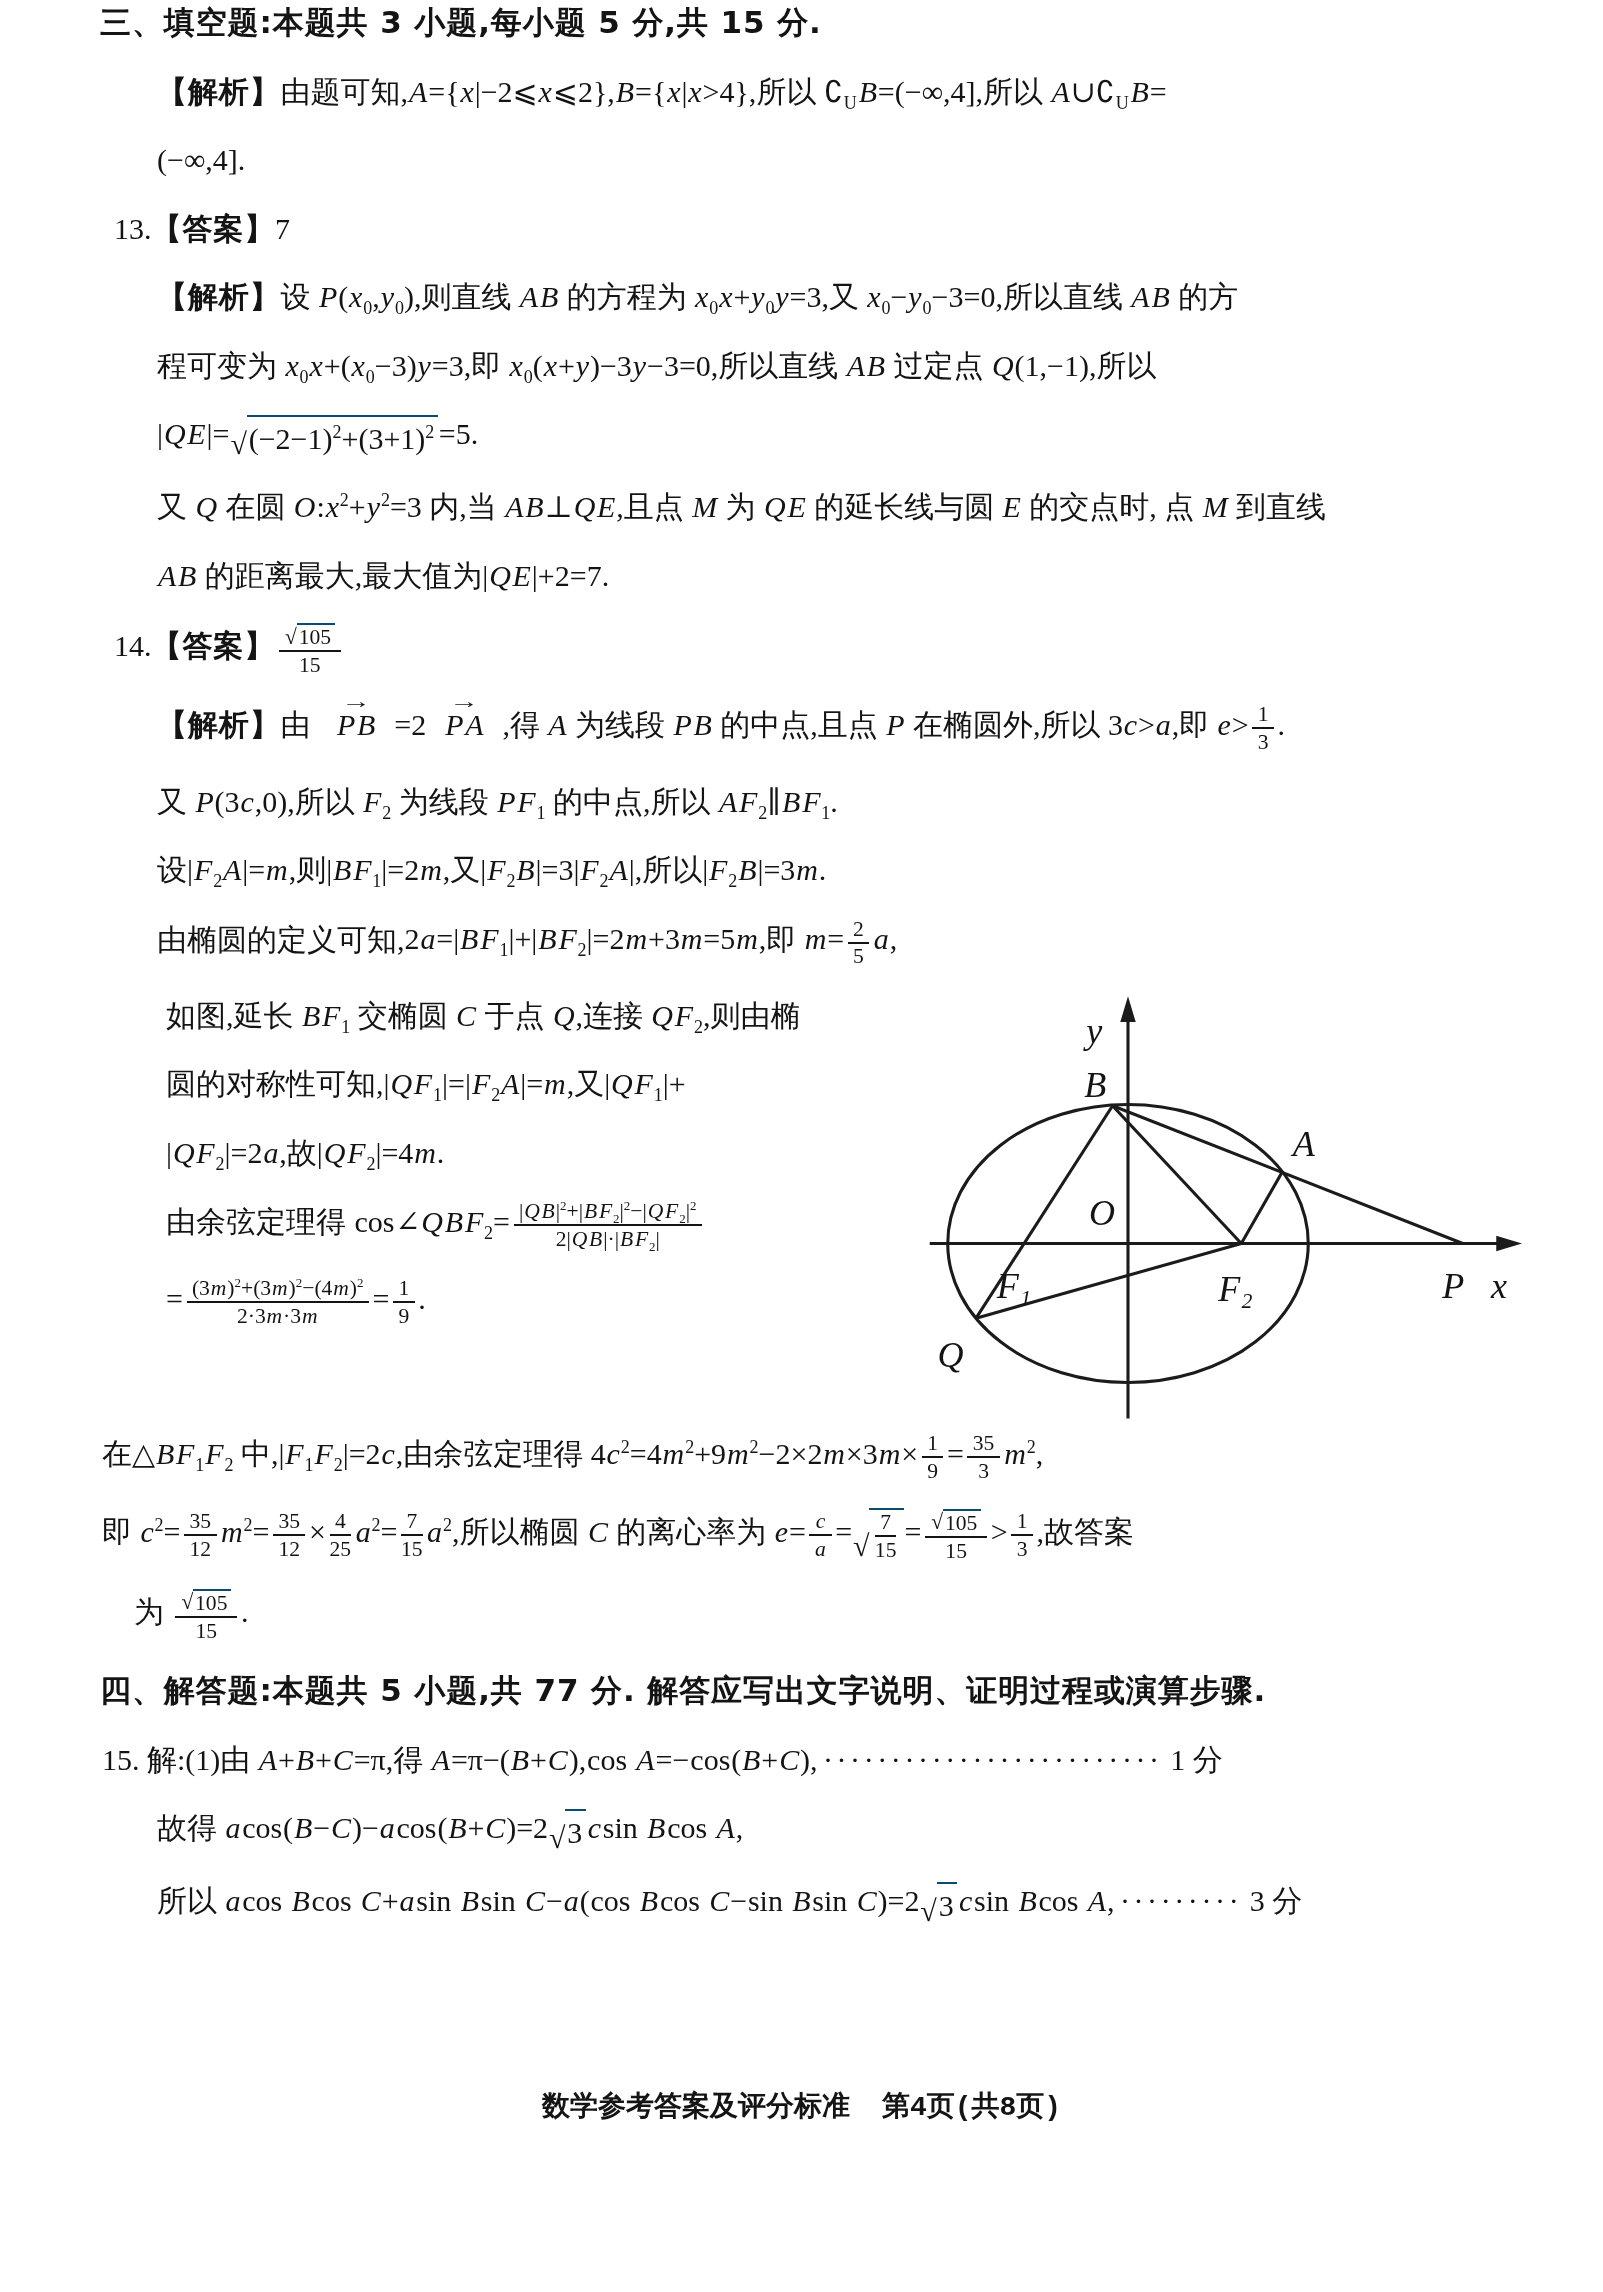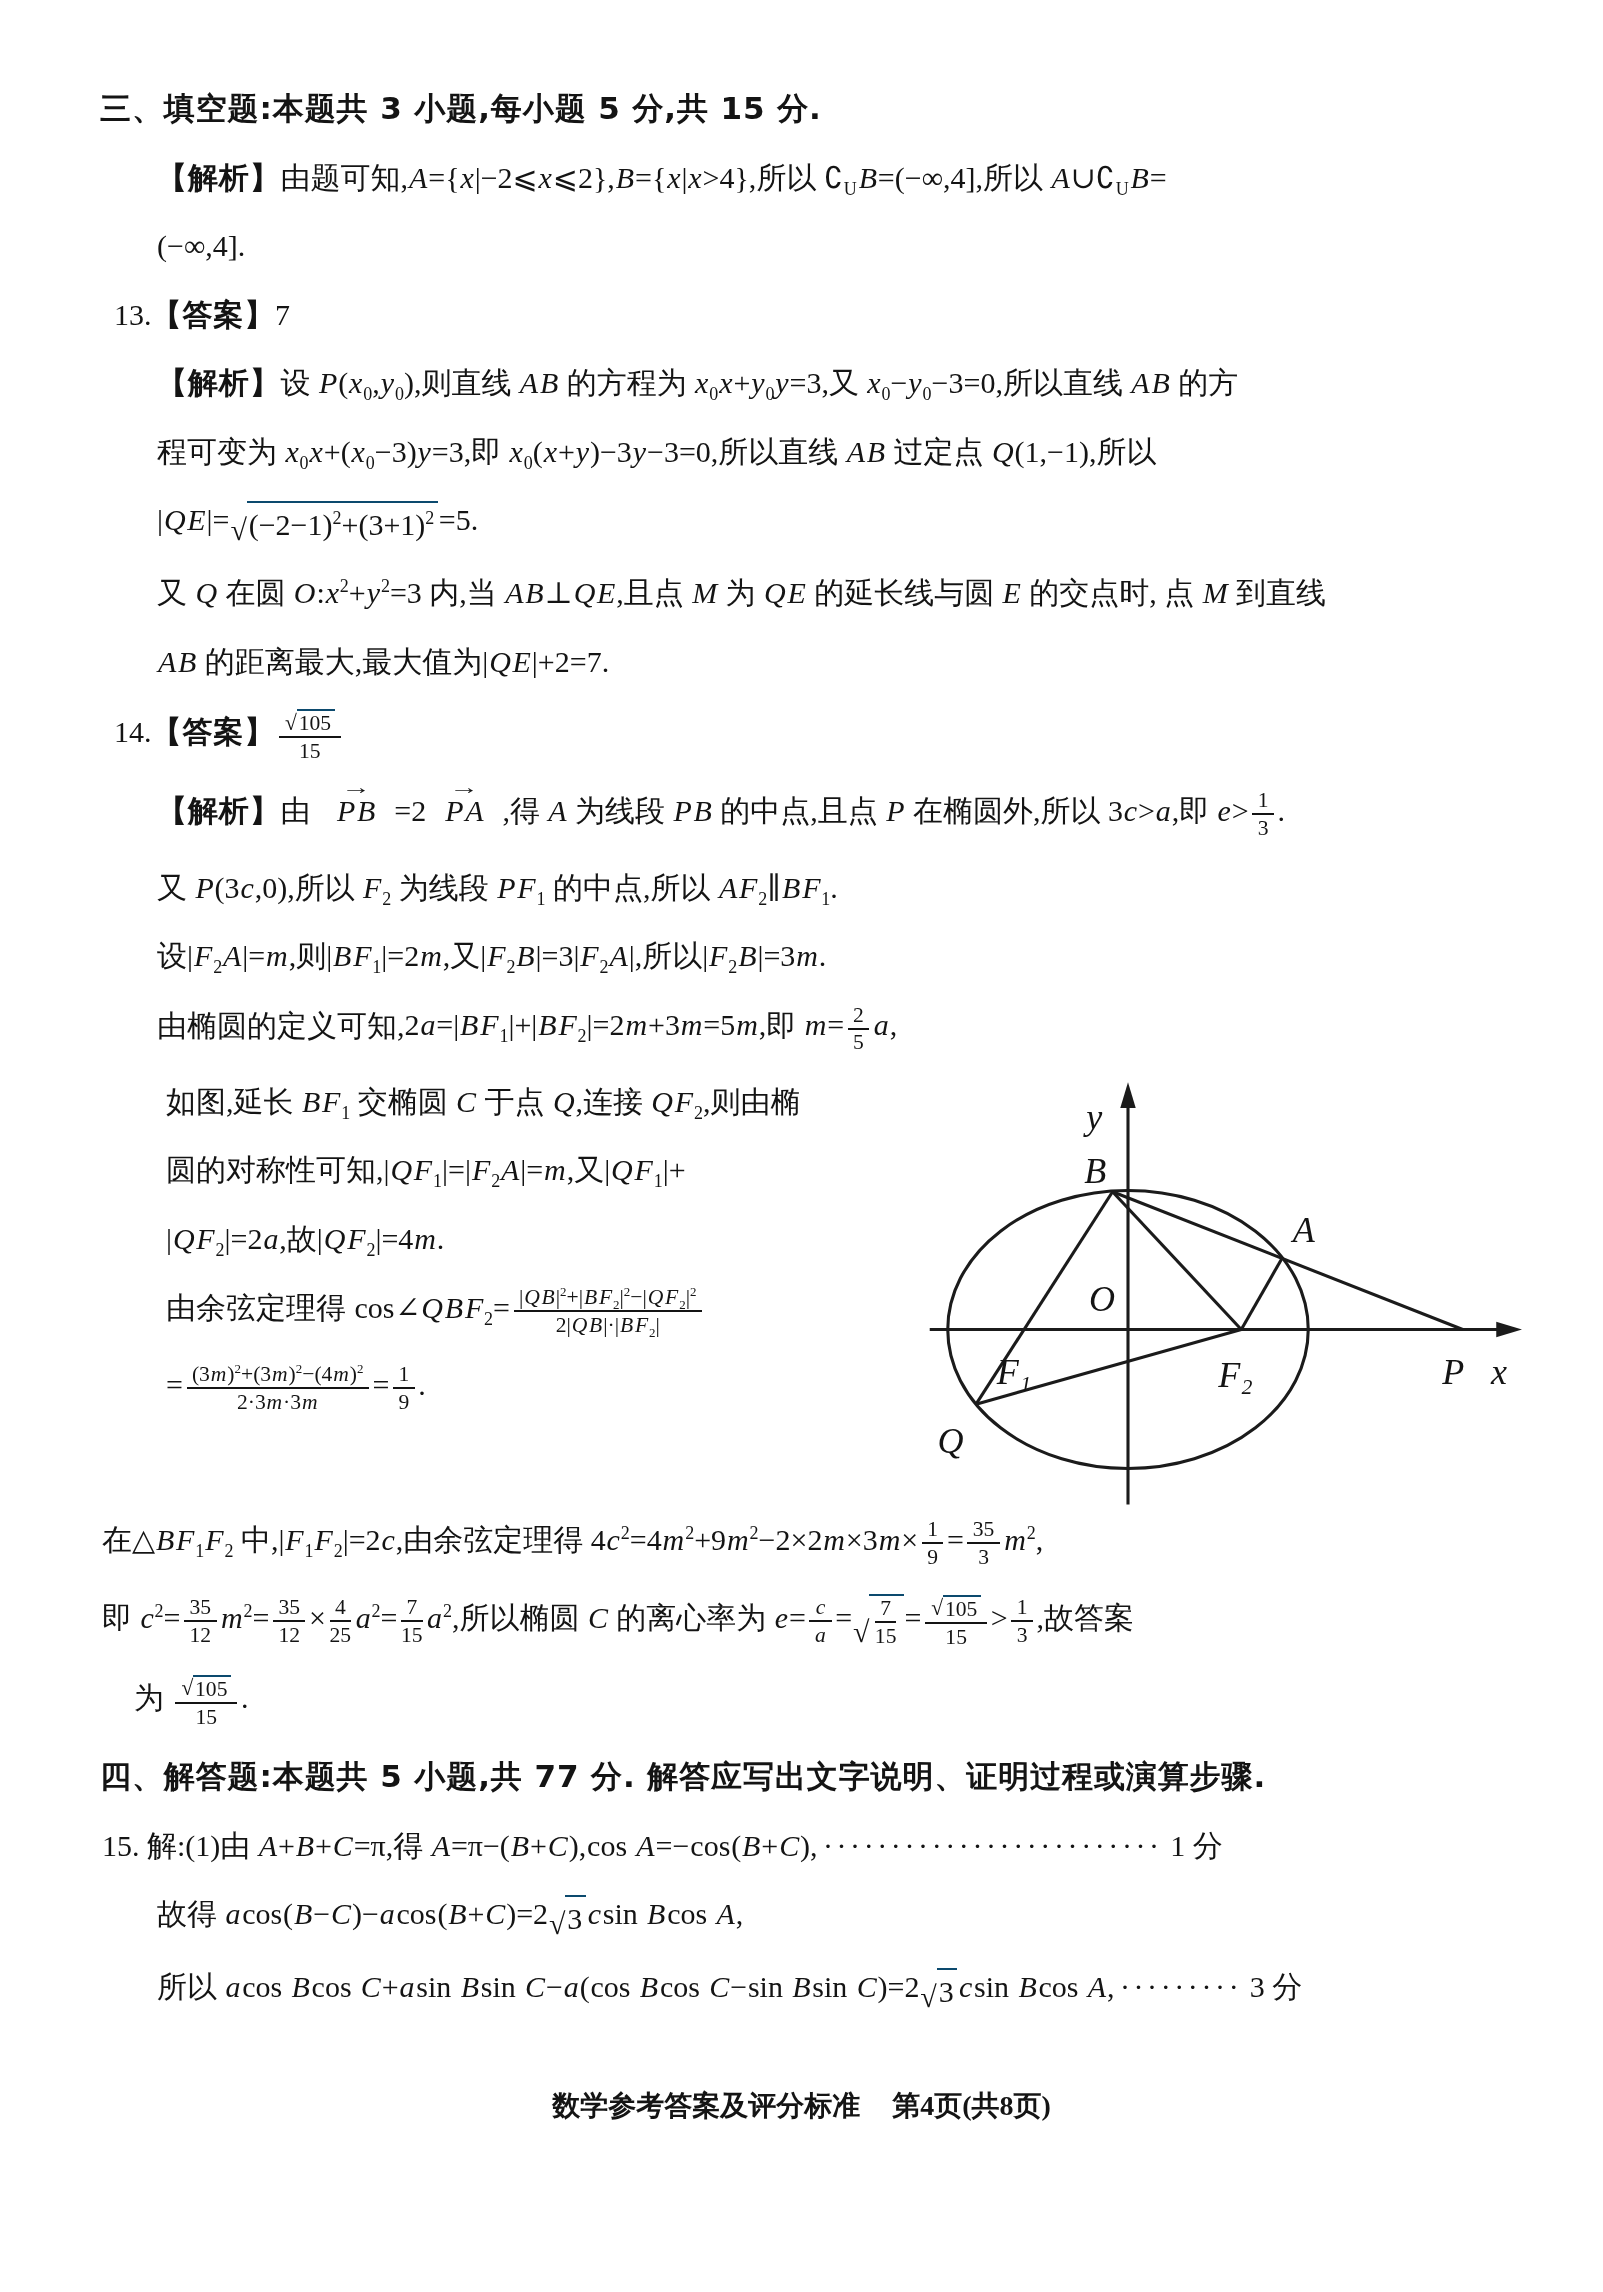--- a/index.html
+++ b/index.html
@@ -3,21 +3,21 @@
 <meta charset="utf-8">
 <style>
   * { margin:0; padding:0; box-sizing:border-box; }
   html,body { background:#e8e8e8; }
   .page {
     position:relative; width:1603px; height:2293px; margin:0 auto;
     background:#ffffff; color:#141414; overflow:hidden;
     font-family:"Liberation Serif","DejaVu Serif",serif;
     font-size:30px;
   }
-  #area-top { padding-top:86px; }
+  #area-top { }
   .ln { padding-left:157px; padding-right:63px; margin-bottom:25px; line-height:1.45; }
   .ln.h { padding-left:100px; }
   .ln.item { padding-left:114px; }
   .ln.flush { padding-left:102px; }
   .ln.ind2 { padding-left:134px; }
   .zh { font-family:"Liberation Serif","DejaVu Serif",serif; }
   .bd { font-weight:700; font-family:"DejaVu Sans","Liberation Sans",sans-serif; letter-spacing:0.9px; }
   .ln.h .bd { font-size:31px; }
   .math, .fn, .mn { font-family:"Liberation Serif","DejaVu Serif",serif; }
   i.vr { font-family:"Liberation Serif","DejaVu Serif",serif; font-style:italic; padding:0 0.9px; }
@@ -36,21 +36,21 @@
                 font-size:0.66em; font-style:normal; }
   .leader { letter-spacing:3.6px; margin-left:5.4px; }
   .wrap-row { display:flex; align-items:flex-start; }
   #area-wrap { width:922px; flex:0 0 auto; }
   #area-wrap .ln { padding-left:134px; padding-right:9px;margin-left:32px; }
   .fig-wrap { flex:1 1 auto; padding-right:36px; margin-top:-7.2px; }
   .fig { width:618px; height:auto; display:block; }
   .figlbl text { font-family:"Liberation Serif","DejaVu Serif",serif; font-style:italic; font-size:28px; fill:#141414; }
   .footer { position:absolute; top:2087px; left:0; width:100%; text-align:center;
             font-size:28px; font-weight:600; }
-  .footer span { margin:0 16px; }
+  .footer span { margin:0 16px;font-family:Liberation Mono, monospace; }
 </style>
 </head>
 <body>
 
 <div class="page">
 
   <div id="area-top">
       <div class="ln h"><span class="bd">三、填空题:本题共 3 小题,每小题 5 分,共 15 分.</span></div>
       <div class="ln ind"><span class="bd">【解析】</span><span class="zh">由题可知,</span><span class="math"><i class="vr">A</i><span class="mn">={</span><i class="vr">x</i><span class="mn">|−2⩽</span><i class="vr">x</i><span class="mn">⩽2},</span><i class="vr">B</i><span class="mn">={</span><i class="vr">x</i><span class="mn">|</span><i class="vr">x</i><span class="mn">&gt;4},</span></span><span class="zh">所以 </span><span class="math"><span class="mn">∁</span><sub class="ms"><i class="vr">U</i></sub><i class="vr">B</i><span class="mn">=(−∞,4],</span></span><span class="zh">所以 </span><span class="math"><i class="vr">A</i><span class="mn">∪∁</span><sub class="ms"><i class="vr">U</i></sub><i class="vr">B</i><span class="mn">=</span></span></div>
       <div class="ln ind"><span class="math"><span class="mn">(−∞,4].</span></span></div>

